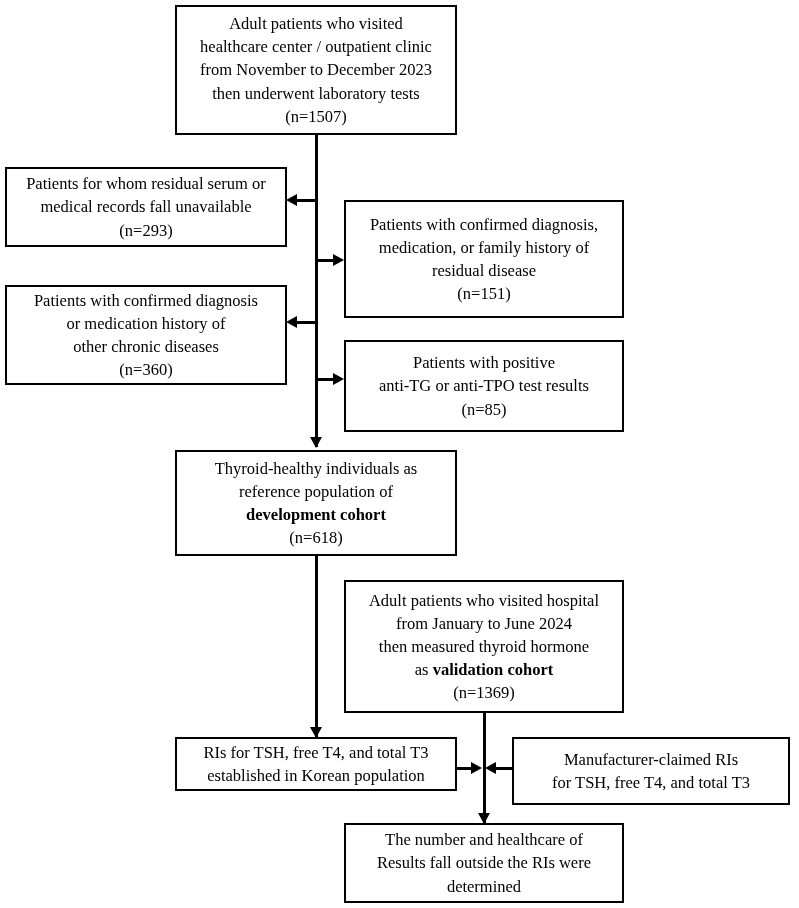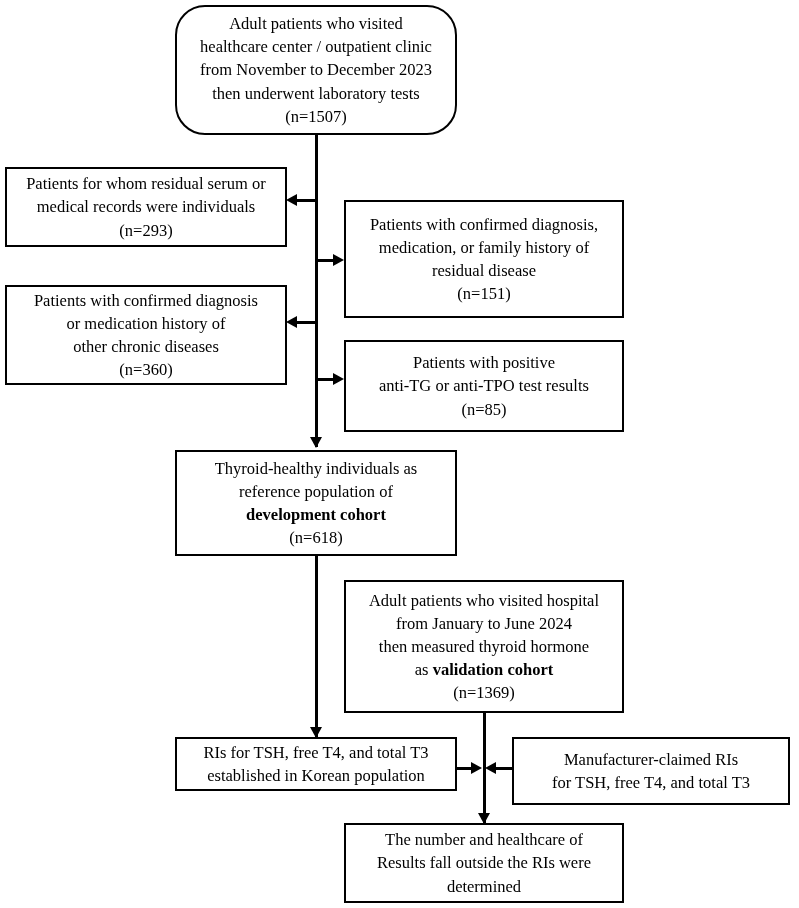--- a/index.html
+++ b/index.html
@@ -97,31 +97,31 @@
 
   <div class="conn vline" style="left:483px; top:713px; height:110px;"></div>
   <div class="arrow arrow-down" style="left:478px; top:813px;"></div>
 
   <div class="conn hline" style="left:457px; top:767px; width:20px;"></div>
   <div class="arrow arrow-right" style="left:471px; top:762px;"></div>
 
   <div class="conn hline" style="left:492px; top:767px; width:20px;"></div>
   <div class="arrow arrow-left" style="left:485px; top:762px;"></div>
 
-  <div class="node" style="left:175px; top:5px; width:282px; height:130px;border-radius:30px;">
+  <div class="node" style="left:175px; top:5px; width:282px; height:130px;">
     <span class="ln">Adult patients who visited</span>
     <span class="ln">healthcare center / outpatient clinic</span>
     <span class="ln">from November to December 2023</span>
     <span class="ln">then underwent laboratory tests</span>
     <span class="ln">(n=1507)</span>
   </div>
 
   <div class="node" style="left:5px; top:167px; width:282px; height:80px;">
     <span class="ln">Patients for whom residual serum or</span>
-    <span class="ln">medical records were individuals</span>
+    <span class="ln">medical records fall unavailable</span>
     <span class="ln">(n=293)</span>
   </div>
 
   <div class="node" style="left:344px; top:200px; width:280px; height:118px;">
     <span class="ln">Patients with confirmed diagnosis,</span>
     <span class="ln">medication, or family history of</span>
     <span class="ln">residual disease</span>
     <span class="ln">(n=151)</span>
   </div>
 

